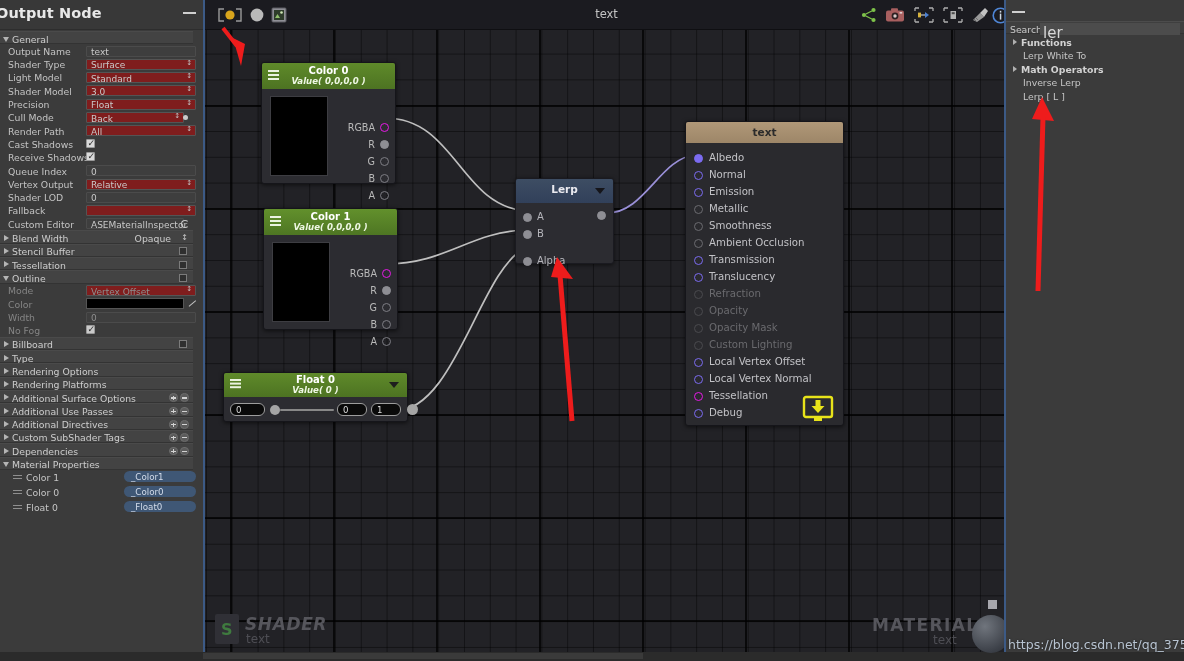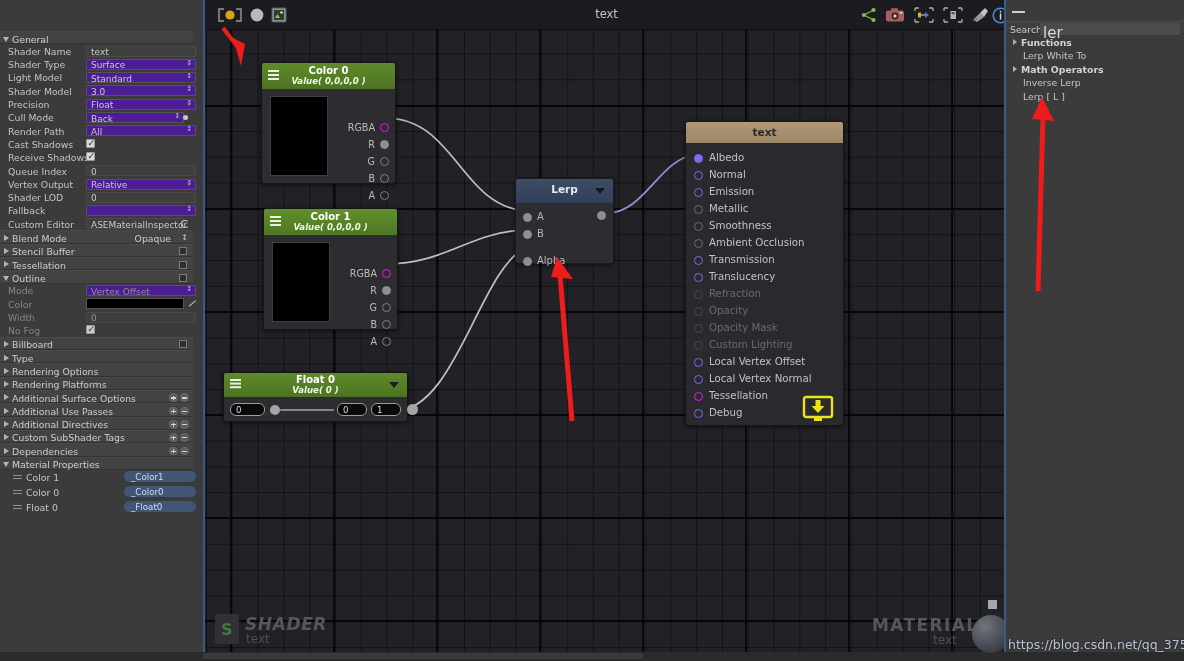--- a/index.html
+++ b/index.html
@@ -77,21 +77,21 @@
   .prow {
     position: relative; height: 13.3px;
   }
   .prow .plabel {
     position: absolute; left: 8px; top: 1.6px; font-size: 9.3px; color: #c3c3c3;
     white-space: nowrap;
   }
   .prow.dim .plabel { color: #858585; }
   .fld {
     position: absolute; left: 86px; top: 1.3px; width: 110px; height: 11px;
-    background: #4c1d95; border: 1px solid #545454; border-radius: 1px;
+    background: #7f1d1d; border: 1px solid #545454; border-radius: 1px;
   }
   .fld.flat { background: #3e3e3e; border-color: #4b4b4b; }
   .fld .ftext {
     position: absolute; left: 4px; top: 0.6px; font-size: 9px; color: #c9c9c9;
     white-space: nowrap;
   }
   .fld.dim .ftext { color: #8e8e8e; }
   .fld .arrows {
     position: absolute; right: 3px; top: 1px; font-size: 7px; color: #c0c0c0;
     line-height: 4px;
@@ -350,30 +350,34 @@
     position: absolute; left: 203px; top: 1px; width: 440px; height: 6px;
     background: #3a3a3a;
   }
 </style>
 </head>
 <body>
 
 <div id="root">
 
   <div id="sidebar">
+    <div id="sidebar-header">
+      <div id="sidebar-title">Output Node</div>
+      <div id="sidebar-minimize"></div>
+    </div>
 
     <div style="position:absolute;left:0;top:31px;width:193px;">
 
       <div class="sec-head">
         <span class="fold open"></span>
         <span class="lbl">General</span>
       </div>
 
       <div class="prow">
-        <span class="plabel">Shader Name</span>
+        <span class="plabel">Output Name</span>
         <span class="fld flat">
             <span class="ftext">text</span>
           </span>
       </div>
       <div class="prow">
         <span class="plabel">Shader Type</span>
         <span class="fld">
             <span class="ftext">Surface</span>
             <span class="arrows">↕</span>
           </span>
@@ -451,21 +455,21 @@
       <div class="prow">
         <span class="plabel">Custom Editor</span>
         <span class="fld flat short">
             <span class="ftext">ASEMaterialInspector</span>
           </span>
         <span class="reload-ico"></span>
       </div>
 
       <div class="sec-head">
         <span class="fold closed"></span>
-        <span class="lbl">Blend Mode</span>
+        <span class="lbl">Blend Width</span>
         <span class="right-val">Opaque</span>
         <span class="updown">↕</span>
       </div>
       <div class="sec-head">
         <span class="fold closed"></span>
         <span class="lbl">Stencil Buffer</span>
         <span class="chk"></span>
       </div>
       <div class="sec-head">
         <span class="fold closed"></span>

